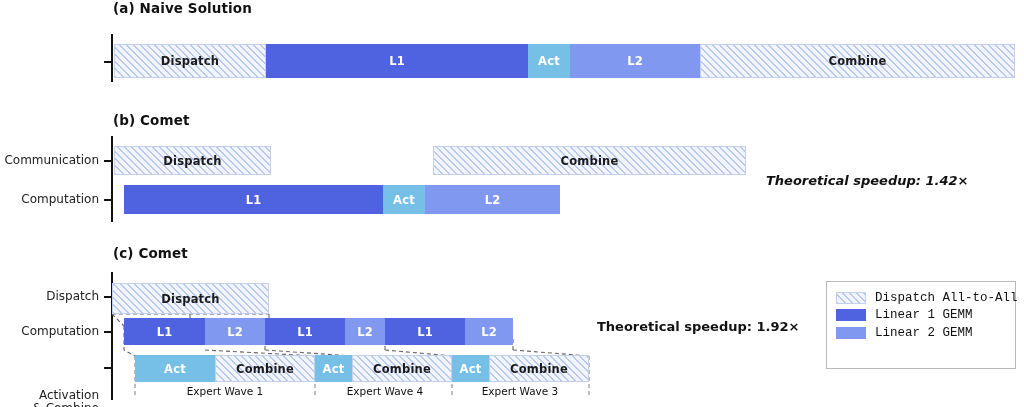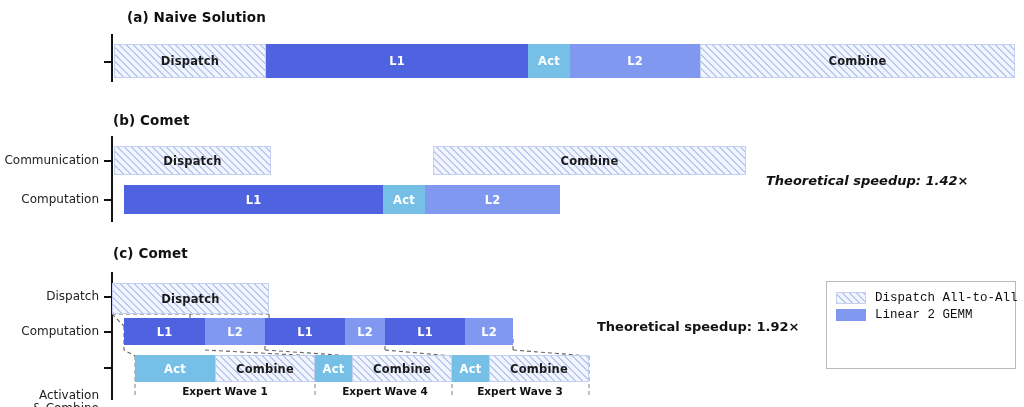--- a/index.html
+++ b/index.html
@@ -37,33 +37,33 @@
   .solid-l2{background:#8098f0;}
 
   
   .conn{stroke:#666;stroke-width:1.1px;fill:none;stroke-dasharray:4 3;}
   .wave-div{stroke:#8a8a8a;stroke-width:1.1px;stroke-dasharray:4 3;}
 
   
   .speedup{font-size:13px;font-weight:bold;color:#111;white-space:nowrap;}
 
   
-  .wave-cap{font-size:10.5px;font-weight:bold;color:#111;text-align:center;white-space:nowrap;}
+  .wave-cap{font-size:10.5px;font-weight:normal;color:#111;text-align:center;white-space:nowrap;}
 
   
   .legend-box{border:1px solid #b9b9b9;background:#fff;box-sizing:border-box;
               padding:7px 9px 6px 9px;}
   .legend-row{display:flex;align-items:center;height:17.5px;}
   .legend-swatch{width:30px;height:12px;box-sizing:border-box;margin-right:9px;flex:0 0 auto;}
   .legend-text{font-size:12.5px;color:#111;white-space:nowrap;line-height:12px;}
 </style>
 </head>
 <body>
 
-<div class="abs panel-title" style="left:113px;top:9px;margin-left:14px;">(a) Naive Solution</div>
+<div class="abs panel-title" style="left:113px;top:0;">(a) Naive Solution</div>
 
 <div class="abs axis-line" style="left:111px;top:34px;height:48px;"></div>
 <div class="abs axis-tick" style="left:104px;top:61px;"></div>
 
 <div class="abs bar hatch bar-label-dark" style="left:114px;top:44px;width:152px;height:34px;">Dispatch</div>
 <div class="abs bar solid-l1 bar-label-light" style="left:266px;top:44px;width:262px;height:34px;">L1</div>
 <div class="abs bar solid-act bar-label-light" style="left:528px;top:44px;width:42px;height:34px;">Act</div>
 <div class="abs bar solid-l2 bar-label-light" style="left:570px;top:44px;width:130px;height:34px;">L2</div>
 <div class="abs bar hatch bar-label-dark" style="left:700px;top:44px;width:315px;height:34px;">Combine</div>
 
@@ -143,16 +143,20 @@
 <div class="abs wave-cap" style="left:460px;top:385px;width:120px;">Expert Wave 3</div>
 
 <div class="abs speedup" style="left:597px;top:319px;">Theoretical speedup: 1.92×</div>
 
 <div class="abs legend-box" style="left:826px;top:281px;width:190px;height:88px;font-family:Liberation Mono, monospace;">
   <div class="legend-row">
     <span class="legend-swatch hatch"></span>
     <span class="legend-text">Dispatch All-to-All</span>
   </div>
   <div class="legend-row">
+    <span class="legend-swatch solid-l1"></span>
+    <span class="legend-text">Linear 1 GEMM</span>
+  </div>
+  <div class="legend-row">
     <span class="legend-swatch solid-l2"></span>
     <span class="legend-text">Linear 2 GEMM</span>
   </div>
 </div>
 
 </body></html>

